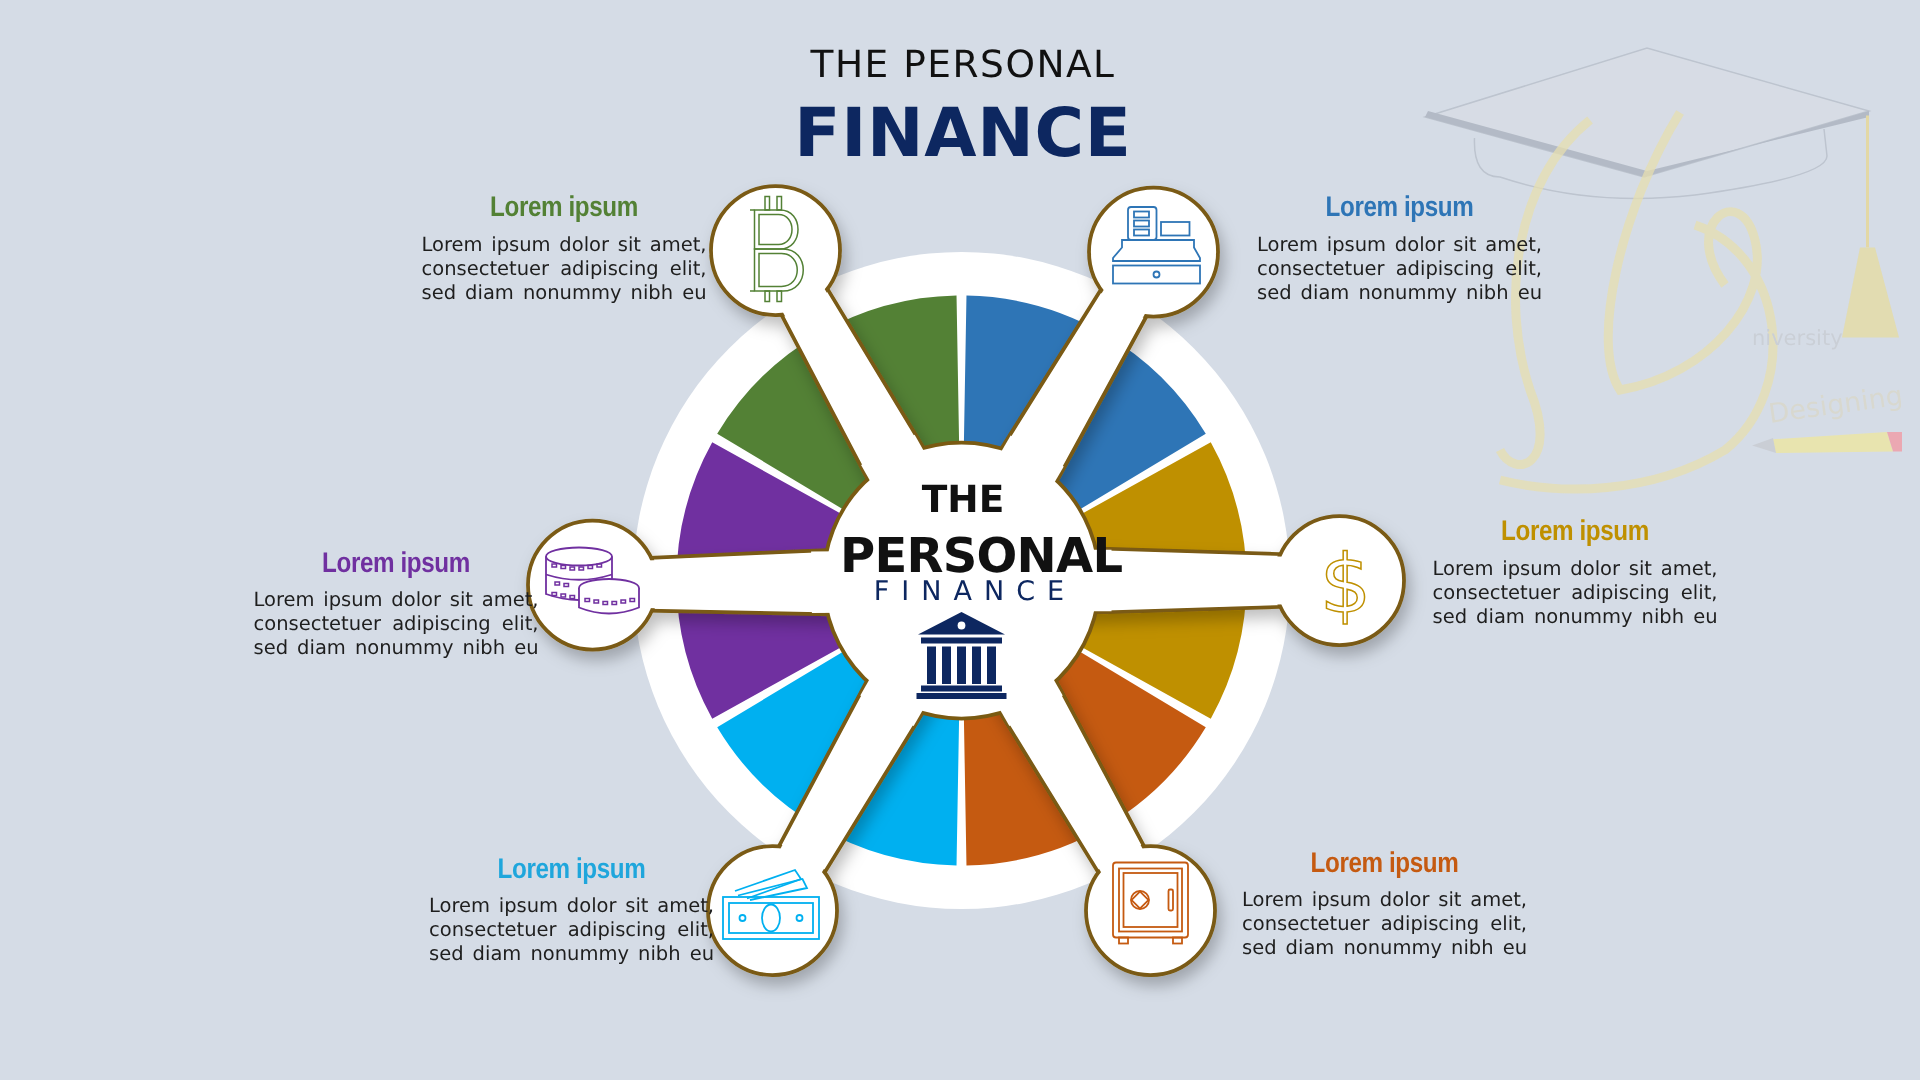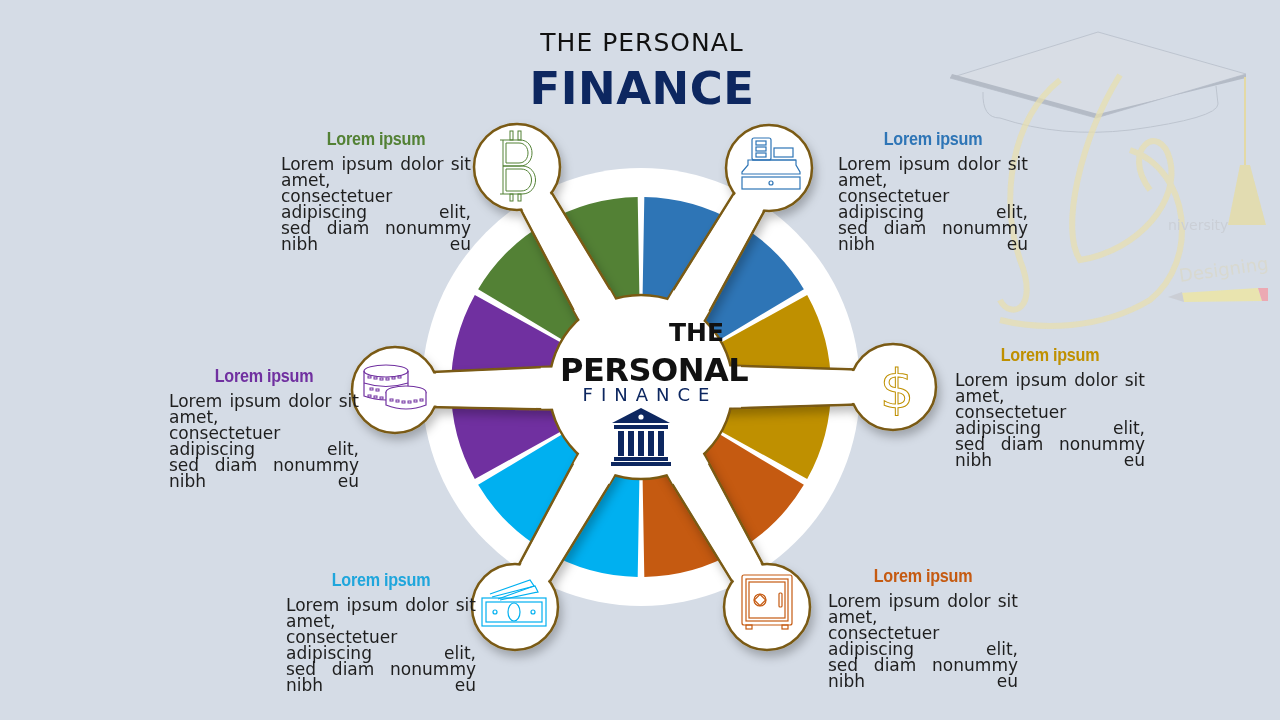--- a/index.html
+++ b/index.html
@@ -2,24 +2,24 @@
 <html><head>
 <meta charset="utf-8">
 <style>
   html,body{margin:0;padding:0;}
   body{width:1280px;height:720px;overflow:hidden;background:#d5dce6;position:relative;font-family:"Liberation Sans","DejaVu Sans",sans-serif;}
   .title1{position:absolute;left:0;width:1284px;top:28px;text-align:center;font-family:"DejaVu Sans",sans-serif;font-size:25px;letter-spacing:1px;color:#111;}
   .title2{position:absolute;left:0;width:1284px;top:62px;text-align:center;font-family:"DejaVu Sans",sans-serif;font-weight:bold;font-size:45px;color:#0d2760;letter-spacing:0.5px;}
   svg.main{position:absolute;left:0;top:0;}
   .block{position:absolute;width:190px;}
   .block .head{font-family:"Liberation Sans Narrow","Liberation Sans",sans-serif;font-weight:bold;font-size:19px;text-align:center;transform:scaleX(0.85);letter-spacing:-0.3px;}
-  .block .body{font-family:"DejaVu Sans",sans-serif;font-size:17px;line-height:16px;color:#1e1e1e;text-align:justify;text-align-last:justify;margin-top:6px;}
+  .block .body{font-family:"DejaVu Sans",sans-serif;font-size:13px;line-height:16px;color:#1e1e1e;text-align:justify;text-align-last:justify;margin-top:6px;}
   .block .body div{text-align:justify;text-align-last:justify;}
   .center-text{position:absolute;left:560px;width:164px;text-align:center;}
-  .ct1{top:318px;font-family:"DejaVu Sans",sans-serif;font-weight:bold;font-size:25px;color:#111;text-align:right;}
+  .ct1{top:318px;font-family:"DejaVu Sans",sans-serif;font-weight:bold;font-size:25px;color:#111;}
   .ct2{top:351px;font-family:"DejaVu Sans",sans-serif;font-weight:bold;font-size:32px;color:#111;letter-spacing:-0.5px;}
   .ct3{top:384px;font-family:"DejaVu Sans",sans-serif;font-size:18px;color:#0d2760;letter-spacing:8px;padding-left:8px;}
 </style>
 </head>
 <body>
 
 <div class="title1">THE PERSONAL</div>
 <div class="title2">FINANCE</div>
 
 <svg class="main" width="1280" height="720" viewBox="0 0 1280 720">

